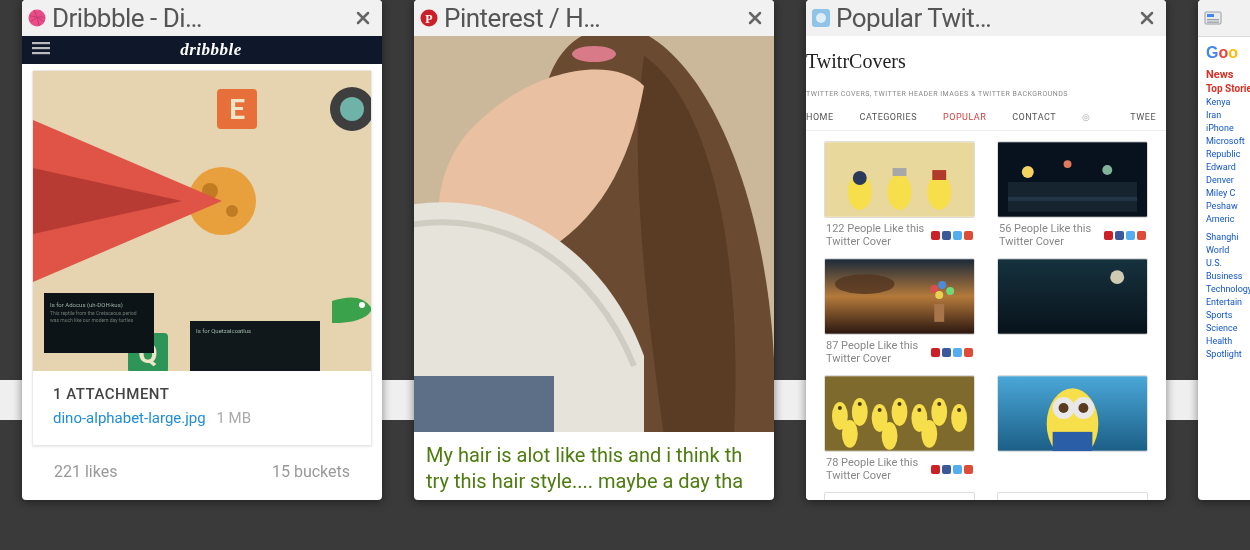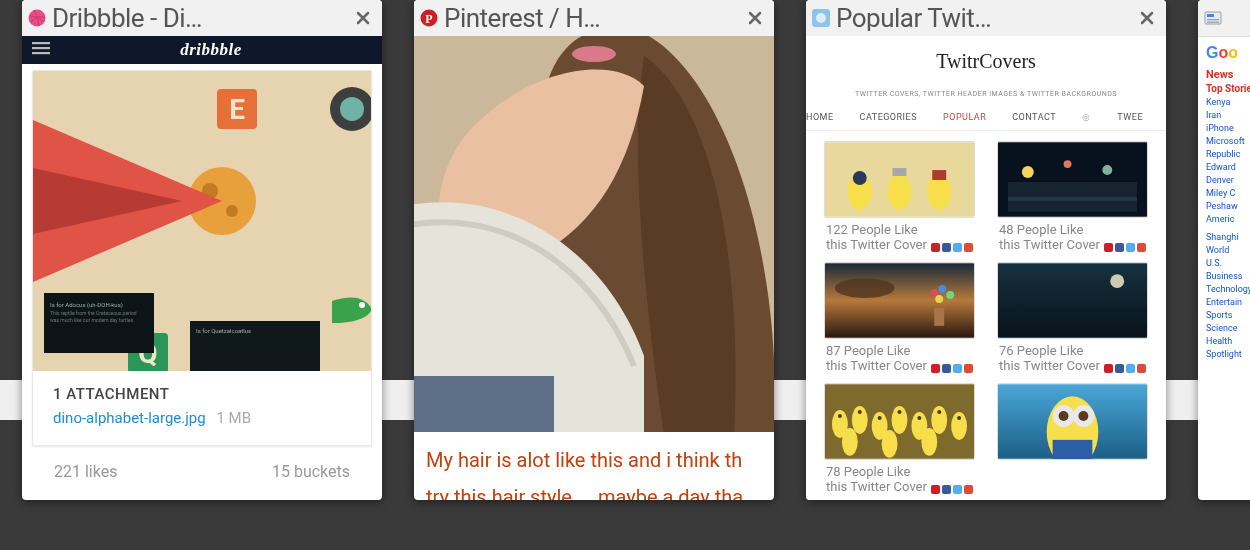--- a/index.html
+++ b/index.html
@@ -32,37 +32,37 @@
   .drb-att-h{color:#444;font-weight:500;letter-spacing:.5px}
   .drb-att-file{margin-top:6px}
   .drb-att-file a{color:#1f8dd6;text-decoration:none}
   .drb-att-file .sz{color:#aaa;margin-left:7px}
   .drb-stats{display:flex;height:48px;border-top:1px solid #eee;margin:0 10px 0;align-items:center;color:#999;font-size:16px;padding:0 22px;justify-content:space-between}
   .drb-stats div:last-child{margin-left:auto}
 
   
   .pin-img{height:396px;background:#bfb299;position:relative;overflow:hidden}
   .pin-img svg{position:absolute;inset:0}
-  .pin-text{padding:10px 12px 0;color:#c2410c;font-size:20px;line-height:37px}
+  .pin-text{padding:10px 12px 0;color:#4d7c0f;font-size:20px;line-height:26px}
 
   
   .tc-wrap{background:#fff}
-  .tc-head{text-align:center;padding:14px 0 4px}
+  .tc-head{padding:14px 0 4px}
   .tc-head h1{margin:0;font-family:Georgia,serif;font-weight:400;font-size:20px;color:#222}
   .tc-head small{display:block;font-size:7px;color:#888;letter-spacing:.5px;margin-top:17px}
   .tc-nav{display:flex;justify-content:flex-end;gap:26px;font-size:9px;color:#555;margin-top:10px;padding-bottom:8px;border-bottom:1px solid #eee}
   .tc-nav span{letter-spacing:.5px}
   .tc-nav .active{color:#d23f3f}
-  .tc-nav .right{margin-left:auto;padding-right:23px}
+  .tc-nav .right{margin-left:auto;padding-right:10px}
   .tc-grid{padding:10px 18px 0;}
   .tc-row{display:flex;gap:22px;margin-bottom:4px}
   .tc-cell{flex:1}
   .tc-thumb{height:75px;border:1px solid #ddd;border-radius:2px;position:relative;overflow:hidden}
   .tc-thumb svg{position:absolute;inset:0;width:100%;height:100%}
-  .tc-meta{font-size:13px;color:#888;padding:4px 2px 6px;display:flex;align-items:flex-end}
+  .tc-meta{font-size:11px;color:#888;padding:4px 2px 6px;display:flex;align-items:center}
   .tc-meta .icons{margin-left:auto;display:flex;gap:2px}
   .tc-meta .icons i{width:9px;height:9px;border-radius:2px}
   .i-pn{background:#cb2027}.i-fb{background:#3b5998}.i-tw{background:#55acee}.i-gp{background:#dd4b39}
 
   
   .gn{padding:8px;font-size:9px;color:#333}
   .gn-logo{font-family:Arial;font-weight:bold;font-size:16px}
   .gn-logo span:nth-child(1){color:#4285F4}
   .gn-logo span:nth-child(2){color:#EA4335}
   .gn-logo span:nth-child(3){color:#FBBC05}
@@ -242,21 +242,21 @@
               <svg viewBox="0 0 150 75">
                   <rect width="150" height="75" fill="#08121e"></rect>
                 <rect x="10" y="40" width="130" height="30" fill="#162430"></rect>
                 <circle cx="30" cy="30" r="6" fill="#f4d35e"></circle>
                   <circle cx="70" cy="22" r="4" fill="#e07a5f"></circle>
                   <circle cx="110" cy="28" r="5" fill="#81b29a"></circle>
                 <rect x="10" y="55" width="130" height="4" fill="#2a3f52" opacity=".7"></rect>
               </svg>
             </div>
             <div class="tc-meta">
-                <span>48 People Like this Twitter Cover</span>
+                <span>56 People Like this Twitter Cover</span>
                 <span class="icons">
                   <i class="i-pn"></i>
                   <i class="i-fb"></i>
                   <i class="i-tw"></i>
                   <i class="i-gp"></i>
                 </span>
               </div>
           </div>
         </div>
         <div class="tc-row">
@@ -295,29 +295,20 @@
                   <defs>
                     <linearGradient id="dusk" x1="0" y1="0" x2="0" y2="1">
                       <stop offset="0" stop-color="#16323f"></stop>
                       <stop offset="1" stop-color="#08121a"></stop>
                     </linearGradient>
                   </defs>
                   <rect width="150" height="75" fill="url(#dusk)"></rect>
                   <circle cx="120" cy="18" r="7" fill="#f0e7c8" opacity=".85"></circle>
                 </svg>
             </div>
-            <div class="tc-meta">
-                <span>76 People Like this Twitter Cover</span>
-                <span class="icons">
-                  <i class="i-pn"></i>
-                  <i class="i-fb"></i>
-                  <i class="i-tw"></i>
-                  <i class="i-gp"></i>
-                </span>
-              </div>
           </div>
         </div>
         <div class="tc-row">
           <div class="tc-cell">
             <div class="tc-thumb">
               <svg viewBox="0 0 150 75">
                   <rect width="150" height="75" fill="#7f6a2e"></rect>
                 <g fill="#f6df4a">
                 <ellipse cx="15" cy="40" rx="8" ry="14"></ellipse>
                     <ellipse cx="35" cy="36" rx="8" ry="14"></ellipse>

